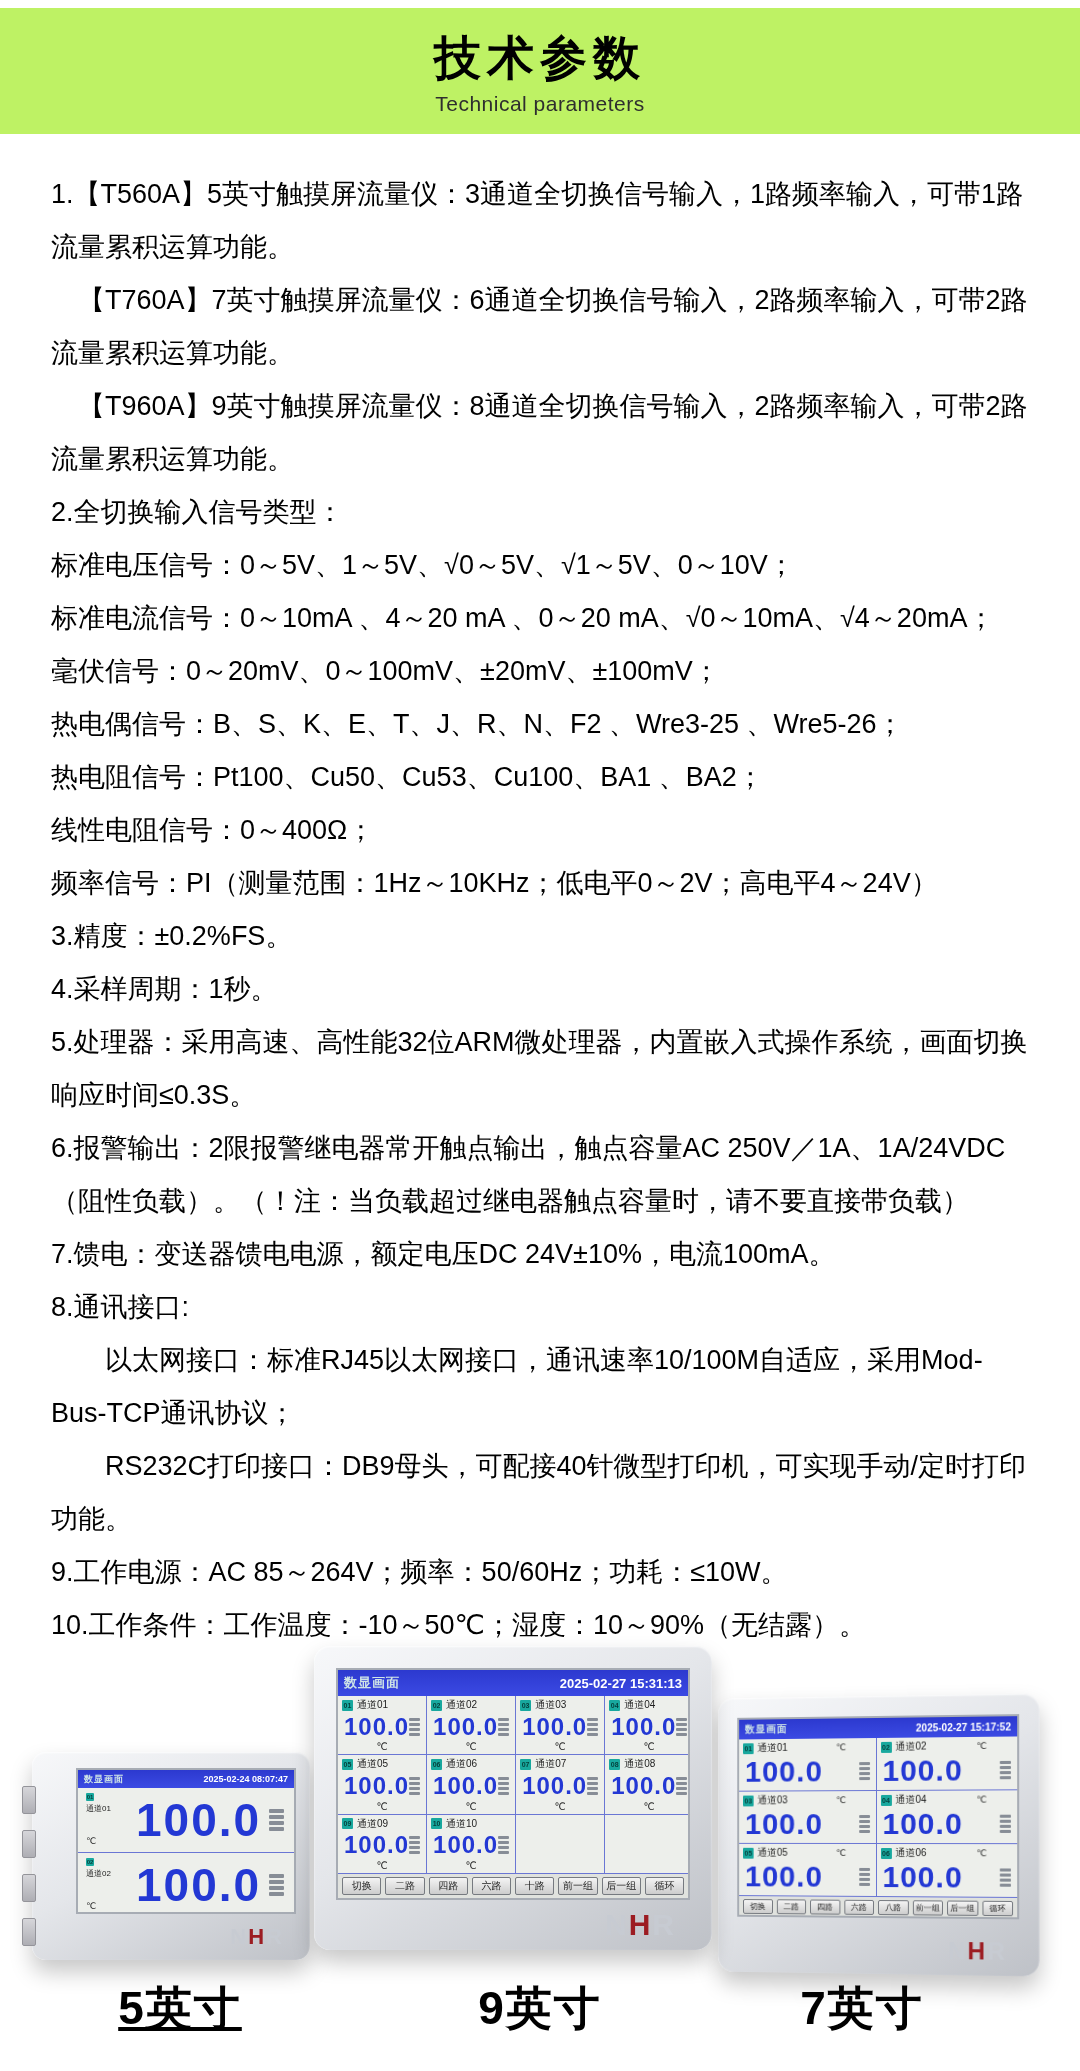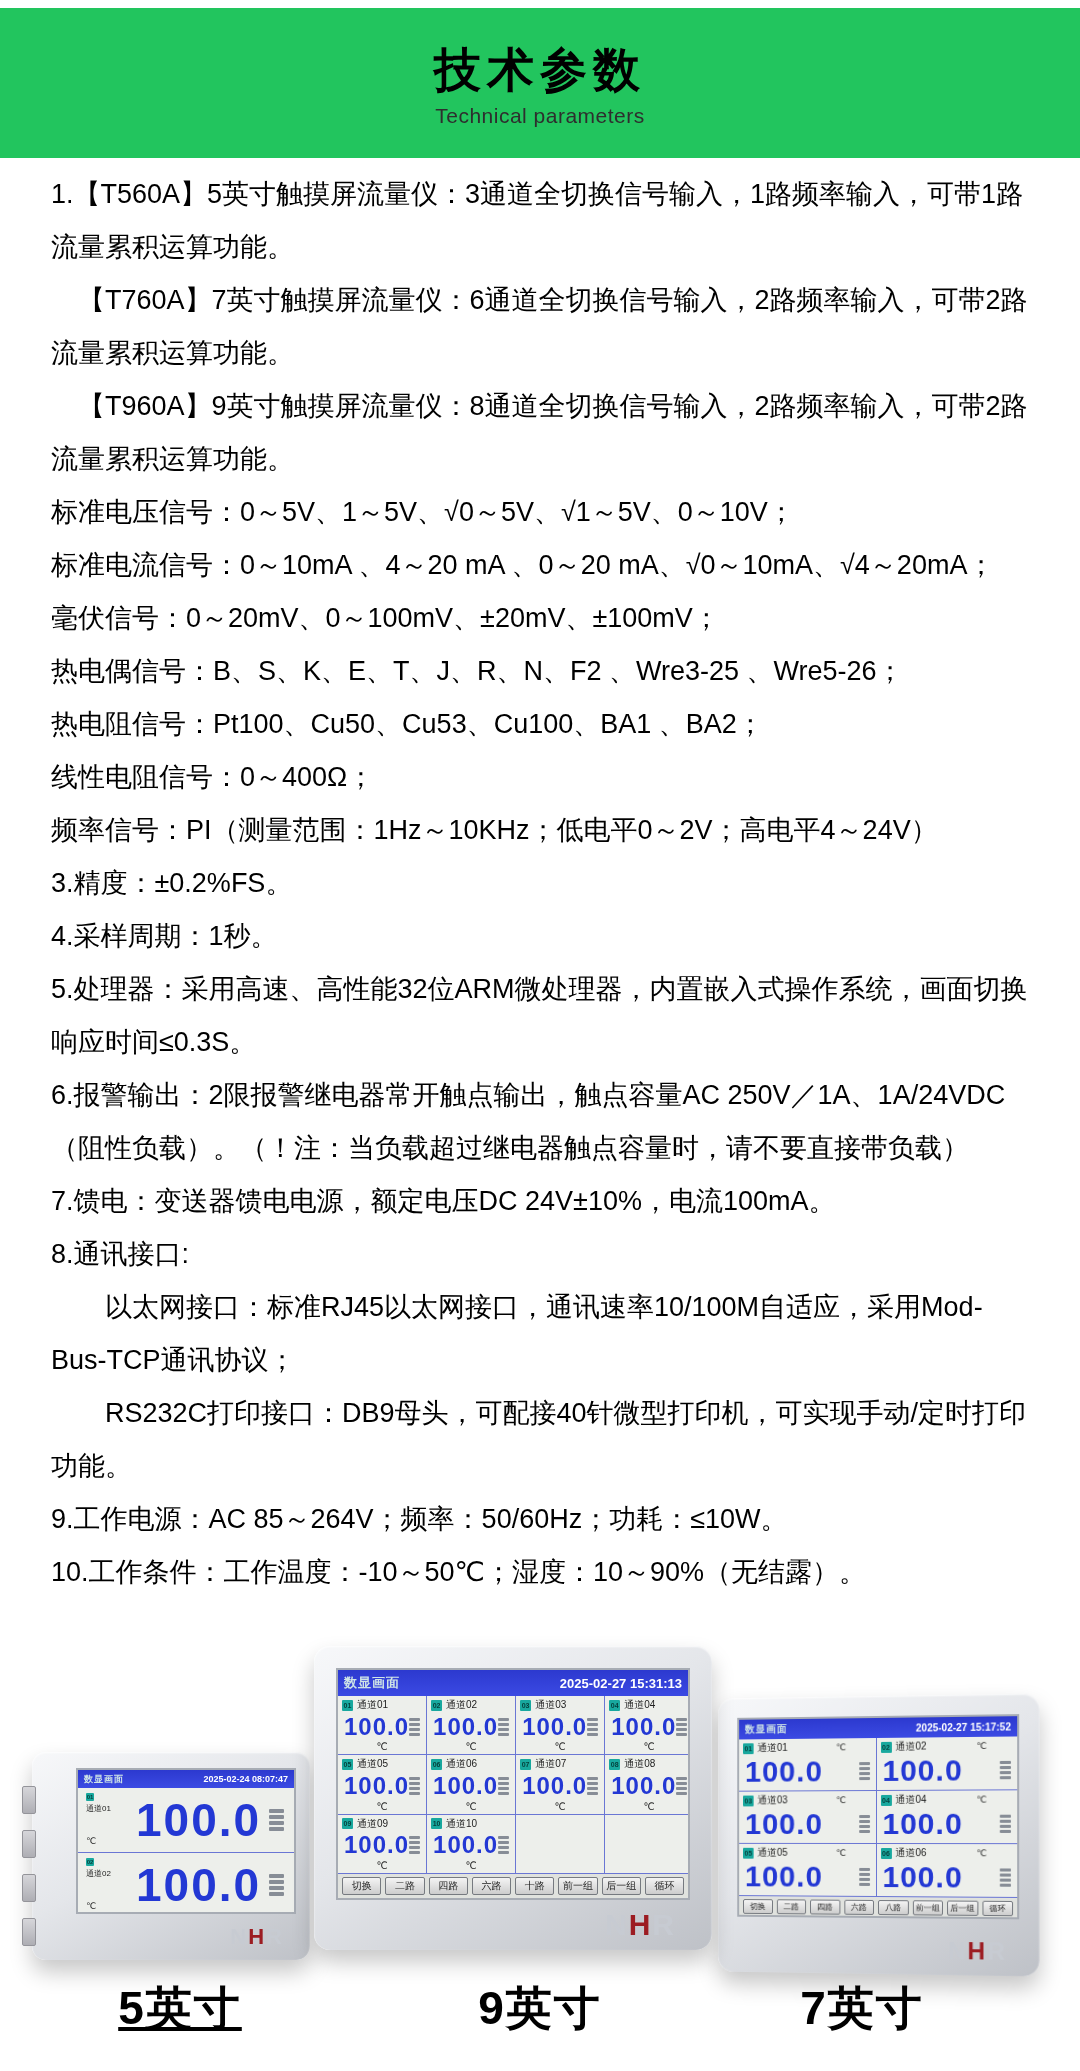--- a/index.html
+++ b/index.html
@@ -1,21 +1,21 @@
 <!DOCTYPE html>
 <html><head>
 <meta charset="utf-8">
 <title>技术参数</title>
 <style>
   html,body{margin:0;padding:0;}
   .page{position:relative;width:1080px;height:2071px;background:#ffffff;overflow:hidden;
         font-family:"Liberation Sans","DejaVu Sans",sans-serif;color:#000;}
 
   
-  .title-band{position:absolute;top:8px;left:0;right:0;height:150px;background:#22c55e;
+  .title-band{position:absolute;top:8px;left:0;right:0;height:126px;background:#bef264;
               display:flex;flex-direction:column;align-items:center;justify-content:center;}
   .title-band h1{margin:0;font-size:47px;font-weight:bold;letter-spacing:6px;color:#000;}
   .title-band .sub{margin:2px 0 0 0;font-size:21px;color:#2e2e2e;letter-spacing:0.5px;text-align:right;}
 
   
   .specs{position:absolute;top:166px;left:47px;right:20px;}
   .spec-line{margin:4px;font-size:27px;line-height:49px;color:#000;white-space:nowrap;}
 
   
   .products{position:absolute;top:1640px;left:0;width:1080px;height:431px;}
@@ -107,20 +107,21 @@
     <p class="sub">Technical parameters</p>
   </header>
 
   <section class="specs">
       <p class="spec-line">1.【T560A】5英寸触摸屏流量仪：3通道全切换信号输入，1路频率输入，可带1路</p>
       <p class="spec-line">流量累积运算功能。</p>
       <p class="spec-line">　【T760A】7英寸触摸屏流量仪：6通道全切换信号输入，2路频率输入，可带2路</p>
       <p class="spec-line">流量累积运算功能。</p>
       <p class="spec-line">　【T960A】9英寸触摸屏流量仪：8通道全切换信号输入，2路频率输入，可带2路</p>
       <p class="spec-line">流量累积运算功能。</p>
+      <p class="spec-line">2.全切换输入信号类型：</p>
       <p class="spec-line">标准电压信号：0～5V、1～5V、√0～5V、√1～5V、0～10V；</p>
       <p class="spec-line">标准电流信号：0～10mA 、4～20 mA 、0～20 mA、√0～10mA、√4～20mA；</p>
       <p class="spec-line">毫伏信号：0～20mV、0～100mV、±20mV、±100mV；</p>
       <p class="spec-line">热电偶信号：B、S、K、E、T、J、R、N、F2 、Wre3-25 、Wre5-26；</p>
       <p class="spec-line">热电阻信号：Pt100、Cu50、Cu53、Cu100、BA1 、BA2；</p>
       <p class="spec-line">线性电阻信号：0～400Ω；</p>
       <p class="spec-line">频率信号：PI（测量范围：1Hz～10KHz；低电平0～2V；高电平4～24V）</p>
       <p class="spec-line">3.精度：±0.2%FS。</p>
       <p class="spec-line">4.采样周期：1秒。</p>
       <p class="spec-line">5.处理器：采用高速、高性能32位ARM微处理器，内置嵌入式操作系统，画面切换</p>

